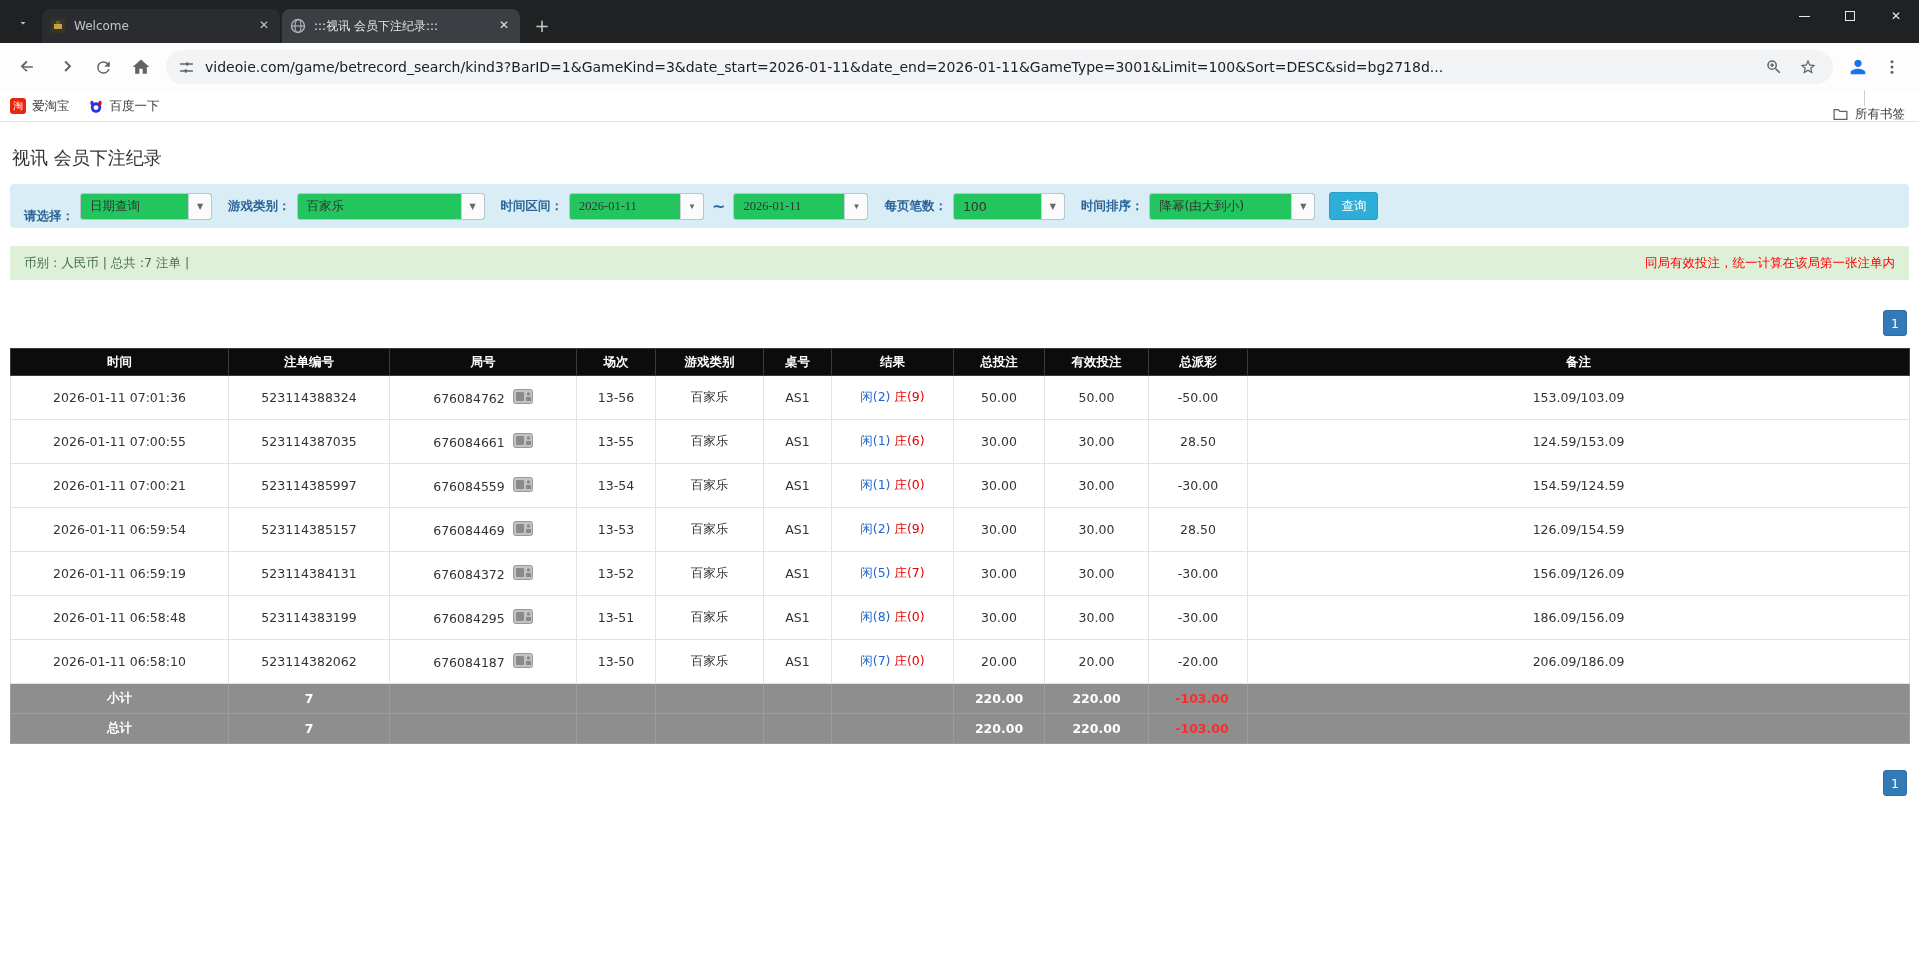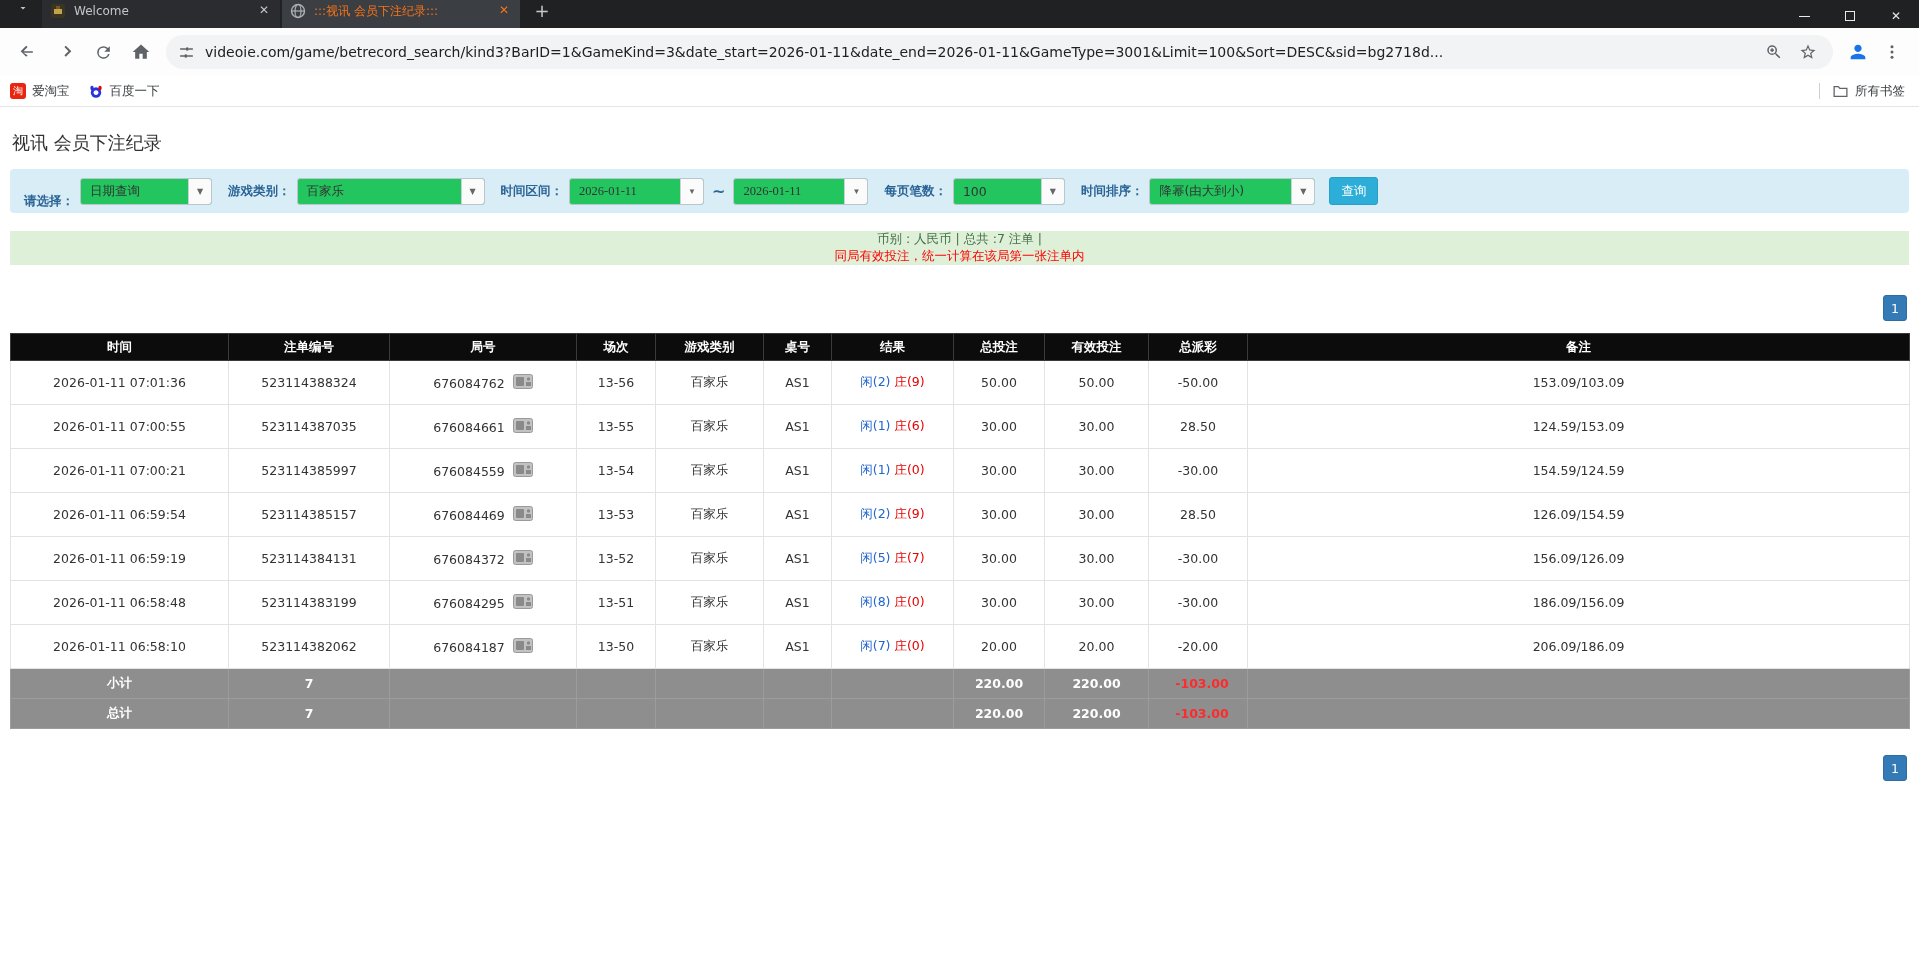--- a/index.html
+++ b/index.html
@@ -3,25 +3,25 @@
 <meta charset="utf-8">
 <style>
   * { box-sizing: border-box; }
   html,body { margin:0; padding:0; }
   body {
     width:1919px; height:969px; overflow:hidden;
     font-family:"DejaVu Sans","Liberation Sans",sans-serif;
     background:#ffffff; color:#333;
   }
   
-  .titlebar { height:28px; background:#1f2123; display:flex; align-items:flex-end; position:relative; }
+  .titlebar { height:43px; background:#1f2123; display:flex; align-items:flex-end; position:relative; }
   .tab-search { width:30px; height:30px; margin:0 4px 5px 8px; display:flex; align-items:center; justify-content:center; color:#c4c7c5; font-size:13px; border-radius:50%; }
   .tab { width:238px; height:34px; border-radius:8px 8px 0 0; display:flex; align-items:center; padding:0 8px; margin-right:2px; font-size:12px; }
   .tab.inactive { background:#2a2c2f; color:#c2c5c9; }
-  .tab.active { background:#3b3e42; color:#f97316; }
+  .tab.active { background:#3b3e42; color:#e5e5e5; }
   .tab .fav { width:16px; height:16px; margin-right:8px; flex:0 0 16px; }
   .tab .t-title { flex:1; white-space:nowrap; overflow:hidden; }
   .tab .t-close { width:16px; height:16px; line-height:15px; text-align:center; border-radius:50%; font-size:12px; color:inherit; }
   .newtab-btn { width:28px; height:28px; margin:0 0 4px 6px; color:#c4c7c5; font-size:18px; display:flex; align-items:center; justify-content:center; border-radius:50%; }
   .win-controls { position:absolute; right:0; top:0; height:32px; display:flex; }
   .win-btn { width:46px; height:32px; display:flex; align-items:center; justify-content:center; color:#e8eaed; font-size:12px; }
   .wc-min { width:11px; height:1px; background:#e8eaed; display:inline-block; }
   .wc-max { width:10px; height:10px; border:1px solid #e8eaed; display:inline-block; }
 
   .navbar { height:48px; background:#fdfdfd; display:flex; align-items:center; padding:0 8px; }
@@ -31,40 +31,40 @@
   .omnibox .site-info { margin-right:10px; display:flex; align-items:center; }
   .omnibox .url { flex:1; font-size:14px; color:#202124; white-space:nowrap; overflow:hidden; }
   .omni-ico { width:26px; height:26px; display:flex; align-items:center; justify-content:center; margin-left:8px; }
   .omni-ico svg { fill:#5f6368; }
   .profile-btn { width:30px; height:30px; display:flex; align-items:center; justify-content:center; margin:0 4px; }
   .menu-btn { width:30px; height:30px; display:flex; align-items:center; justify-content:center; margin-right:4px; }
 
   .bookmarks { height:31px; background:#ffffff; border-bottom:1px solid #e4e4e4; display:flex; align-items:center; padding:0 10px; font-size:12.5px; color:#3c4043; }
   .bm-item { display:flex; align-items:center; margin-right:18px; }
   .bm-item .bm-ico { margin-right:6px; display:flex; }
-  .bm-right { margin-left:auto; display:flex; align-items:center; }
+  .bm-right { margin-left:auto; display:flex; align-items:center;flex-direction:column; }
   .bm-divider { width:1px; height:16px; background:#d0d0d0; margin-right:12px; }
   .tao-ico { width:16px; height:16px; background:#e8250f; color:#fff; font-size:10px; line-height:16px; text-align:center; border-radius:3px; }
 
   
   .page { padding:0 10px; background:#fff; }
   .page-title { font-size:18px; color:#333; margin:24px 0 14px 2px; font-weight:500; }
 
   .filterbar { background:#d9edf7; border-radius:4px; height:44px; display:flex; align-items:center; padding:0 14px; gap:6px; }
   .f-label { color:#2a6496; font-weight:bold; font-size:12.5px; margin-left:10px; white-space:nowrap; }
   .f-label:first-child { margin-left:0;margin-top:20px; }
   .combo { display:flex; align-items:stretch; background:#22c55e; border:1px solid #b9c6ce; border-radius:3px; height:27px; }
   .combo .val { padding:0 9px; font-size:12.5px; color:#333; display:flex; align-items:center; white-space:nowrap; }
   .combo .arrow { width:23px; border-left:1px solid #c9d4da; display:flex; align-items:center; justify-content:center; font-size:8px; color:#666; background:#fbfbfb; border-radius:0 2px 2px 0; }
   .w-select { width:132px; } .w-game { width:188px; } .w-date { width:135px;font-family:Liberation Serif, serif; } .w-limit { width:112px; } .w-sort { width:166px; }
   .combo .val { flex:1; }
   .tilde { color:#2a6496; font-weight:bold; margin:0 2px; }
   .search-btn { background:#2caed8; color:#fff; border:1px solid #28a0c8; border-radius:3px; height:28px; padding:0 11px; font-size:12.5px; margin-left:8px; display:flex; align-items:center; }
 
-  .summary-bar { background:#dff0d8; height:34px; margin-top:18px; display:flex; align-items:center; justify-content:space-between; padding:0 14px; font-size:12.5px;flex-direction:column; }
+  .summary-bar { background:#dff0d8; height:34px; margin-top:18px; display:flex; align-items:center; justify-content:space-between; padding:0 14px; font-size:12.5px; }
   .summary-left { color:#46704a; }
   .summary-right { color:#ff0000; }
 
   .pag-row { display:flex; justify-content:flex-end; margin:30px 2px 12px 0; }
   .pag-row.bottom { margin:26px 2px 0 0; }
   .page-btn { min-width:24px; height:26px; background:#337ab7; border:1px solid #2e6da4; border-radius:3px; color:#fff; font-size:12.5px; display:flex; align-items:center; justify-content:center; padding:0 6px; }
 
   table.bet-table { width:1899px; border-collapse:collapse; table-layout:fixed; font-size:12.5px; }
   .bet-table th { background:#0c0c0c; color:#fff; font-weight:bold; height:27px; border:1px solid #3a3a3a; text-align:center; padding:0 4px; }
   .bet-table td { border:1px solid #e3e3e3; text-align:center; height:44px; color:#333; padding:0 4px; }

